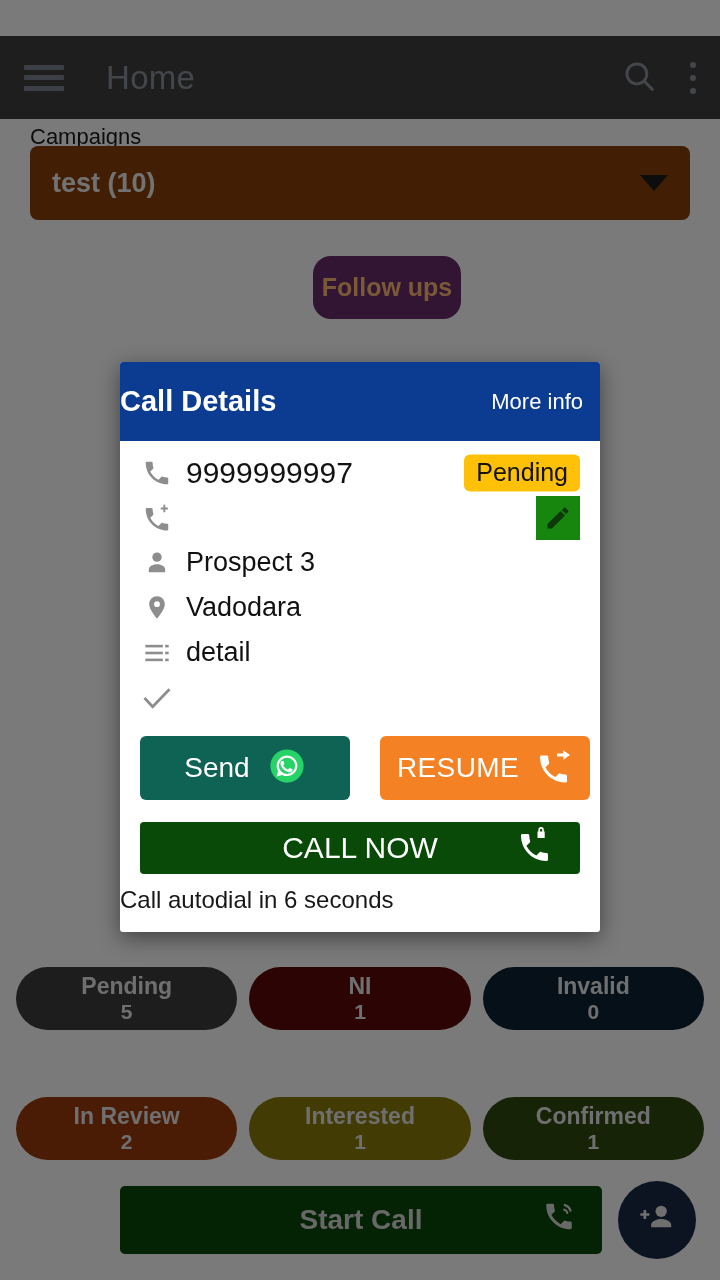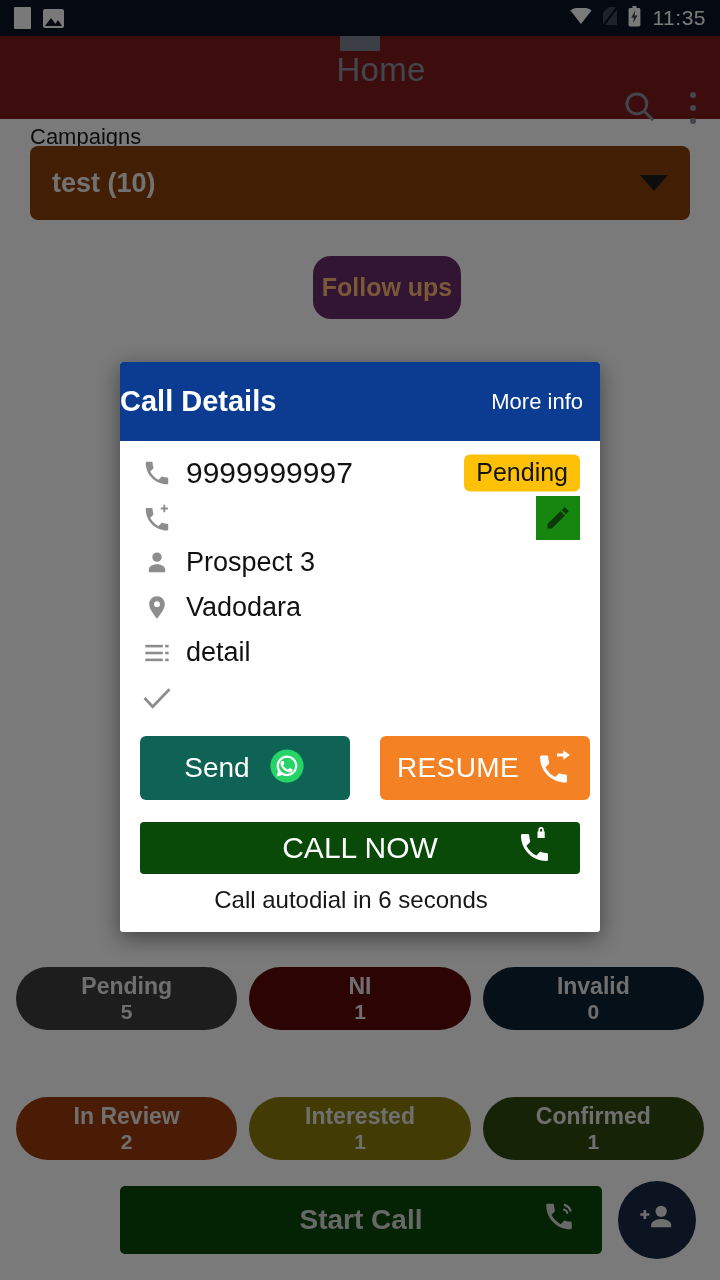--- a/index.html
+++ b/index.html
@@ -51,25 +51,24 @@
     margin-left: 2px;
   }
   .wifi-ico { width: 22px; height: 16px; }
   .sim-ico  { width: 16px; height: 20px; }
   .bat-ico  { width: 13px; height: 21px; }
 
   
   #app-bar {
     position: absolute; top: 36px; left: 0;
     width: 720px; height: 83px;
-    background: #7f1d1d;
+    background: #404040;
     display: flex; align-items: center;
     padding: 0 24px;
     z-index: 30;
-    flex-direction: column;
   }
   .hamburger { width: 40px; height: 26px; display:flex; flex-direction:column; justify-content:space-between; }
   .hamburger span { display:block; height: 5px; background:#7d8591; border-radius:1px; }
   #app-title {
     color: #8c939e; font-size: 33px; font-weight: 400;
     margin-left: 42px; letter-spacing: .3px;
   }
   .appbar-actions { margin-left: auto; display: flex; align-items: center; gap: 34px; }
   .kebab { width: 6px; height: 32px; display:flex; flex-direction:column; justify-content:space-between; align-items:center; }
   .kebab i { display:block; width:6px; height:6px; border-radius:50%; background:#8c939e; }
@@ -211,21 +210,21 @@
 
   #call-now-btn {
     margin: 22px 20px 0 20px;
     height: 52px; background: #0a4a09; border-radius: 4px;
     display: flex; align-items: center; justify-content: center;
     position: relative;
     color: #ffffff; font-size: 30px;
   }
   #call-now-btn .cn-ico { position: absolute; right: 26px; top: 50%; transform: translateY(-50%); }
   #autodial-text {
-    text-align: center; padding: 12px 18px 18px 0;
+    text-align: left; padding: 12px 18px 18px 0;
     font-size: 24px; color: #171717;
   }
 </style>
 </head>
 <body>
 
 <div id="screen">
 
   <div id="page-body">
     <div id="content">
@@ -291,47 +290,20 @@
             </svg>
           </span>
         </div>
       </div>
 
     </div>
   </div>
 
   <div id="scrim"></div>
 
-  <div id="status-bar">
-    <div class="sb-left">
-      <span class="sb-doc"></span>
-      <span class="sb-img"></span>
-    </div>
-    <div class="sb-right">
-      <span>
-        <svg class="wifi-ico" viewBox="0 0 24 18" fill="#ffffff">
-            <path d="M12 18L0 2.5C3.3.3 7.5-.7 12-.7S20.7.3 24 2.5L12 18z"></path>
-          </svg>
-      </span>
-      <span>
-        <svg class="sim-ico" viewBox="0 0 16 20">
-          <path d="M1 19V6.5L7 1h8v18z" fill="#3c4a5c"></path>
-          <path d="M1.5 19.5L15.5 1" stroke="#0b1627" stroke-width="2.2"></path>
-        </svg>
-      </span>
-      <span>
-        <svg class="bat-ico" viewBox="0 0 13 21">
-          <rect x="4.5" y="0" width="4" height="2" fill="#ffffff"></rect>
-          <rect x="0.6" y="2" width="11.8" height="18.4" rx="1.4" fill="#ffffff"></rect>
-          <path d="M7.4 4.2L3.2 11.8h2.8l-1 5.4 4.6-7.8H6.6z" fill="#3c4a5c"></path>
-        </svg>
-      </span>
-      <span class="sb-time">11:35</span>
-    </div>
-  </div>
 
   <div id="app-bar">
     <div class="hamburger">
       <span></span>
         <span></span>
         <span></span>
     </div>
     <div id="app-title">Home</div>
     <div class="appbar-actions">
       <span>

